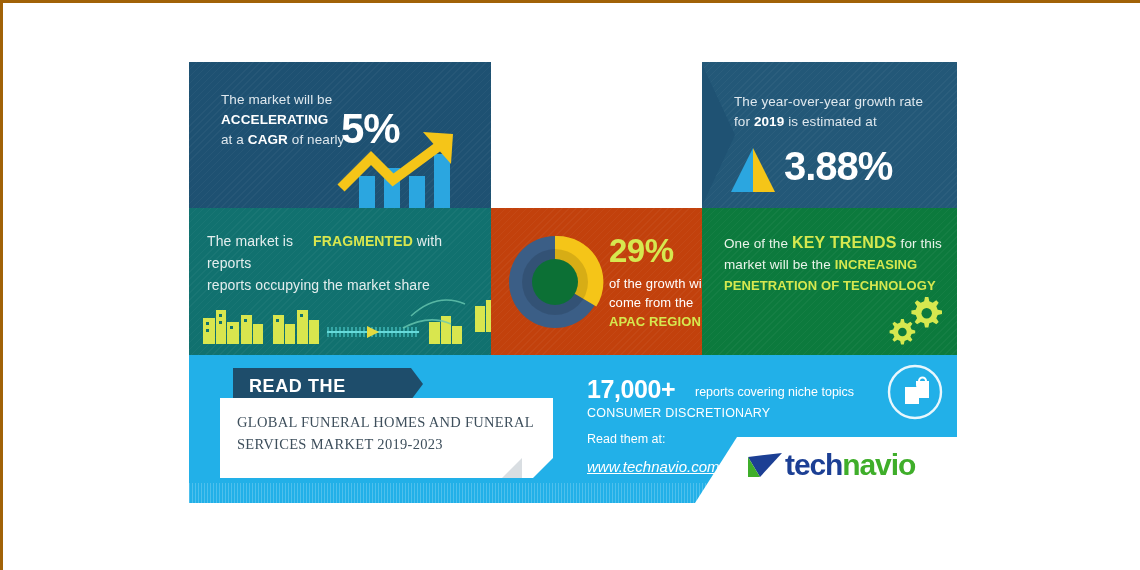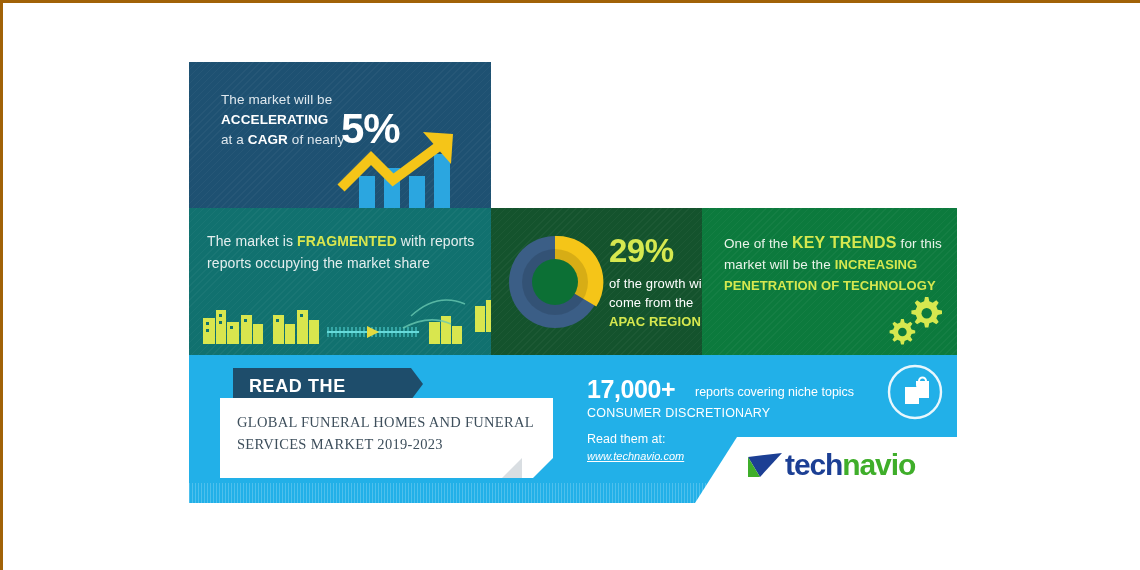--- a/index.html
+++ b/index.html
@@ -67,25 +67,25 @@
   
   #yoy-text{left:32px;top:30px;width:210px;}
   #yoy-num{
     position:absolute;left:82px;top:82px;
     color:#ffffff;font-size:40px;font-weight:bold;letter-spacing:-1px;
   }
   #yoy-tri{position:absolute;left:28px;top:86px;width:46px;height:44px;}
 
   
   #p-frag{left:0;top:146px;width:302px;height:147px;background:#11716f;}
-  #p-apac{left:302px;top:146px;width:211px;height:147px;background:#14532d;}
+  #p-apac{left:302px;top:146px;width:211px;height:147px;background:#c2410c;}
   #p-trend{left:513px;top:146px;width:255px;height:147px;background:#0c7a3d;}
 
   #frag-text{left:18px;top:22px;width:270px;font-size:14px;line-height:22px;color:#e4eeee;}
-  #frag-text .hl{color:#d9e64e;font-weight:bold;}
+  #frag-text .hl{color:#d9e64e;font-weight:bold;margin-left:16px;}
   #frag-art{position:absolute;left:0;top:74px;width:302px;height:73px;}
 
   #apac-art{position:absolute;left:10px;top:20px;width:108px;height:108px;}
   #apac-num{
     position:absolute;left:118px;top:24px;
     color:#d6e84f;font-size:33px;font-weight:bold;letter-spacing:-.5px;
   }
   #apac-text{left:118px;top:66px;width:110px;color:#ffffff;font-size:13px;line-height:19px;}
   #apac-text .hl{color:#d6e84f;font-weight:bold;}
 
@@ -130,21 +130,21 @@
   #stat-sub{
     position:absolute;left:506px;top:30px;color:#ffffff;font-size:12.5px;
   }
   #stat-cat{
     position:absolute;left:398px;top:51px;color:#ffffff;font-size:12.5px;letter-spacing:.2px;
   }
   #read-at{
     position:absolute;left:398px;top:77px;color:#ffffff;font-size:12.5px;text-align:center;
   }
   #site-url{
-    position:absolute;left:398px;top:95px;color:#ffffff;font-size:11px;
+    position:absolute;left:398px;top:103px;color:#ffffff;font-size:15px;
     font-style:italic;text-decoration:underline;
   }
   #bag-badge{position:absolute;left:697px;top:8px;width:58px;height:58px;}
 
   #logo-banner{
     position:absolute;left:506px;top:82px;width:262px;height:66px;background:#ffffff;
     clip-path:polygon(42px 0,262px 0,262px 66px,0 66px);
   }
   #logo{position:absolute;left:557px;top:96px;width:200px;height:36px;}
   #logo-text{
@@ -171,20 +171,33 @@
       <rect x="22" y="44" width="16" height="32" fill="#2ba6e0"></rect>
       <rect x="47" y="36" width="16" height="40" fill="#2ba6e0"></rect>
       <rect x="72" y="44" width="16" height="32" fill="#2ba6e0"></rect>
       <rect x="97" y="22" width="16" height="54" fill="#2ba6e0"></rect>
       <path d="M4 56 L34 26 L56 48 L102 14" stroke="#f5c518" stroke-width="10" fill="none" stroke-linejoin="miter"></path>
       <path d="M86 0 L116 2 L114 32 Z" fill="#f5c518"></path>
     </svg>
   </div>
 
 
+  <div class="panel" id="p-yoy">
+    <div class="hatch"></div>
+    <div class="chev"></div>
+    <div class="txt" id="yoy-text">
+      <span>The year-over-year growth rate</span><br>
+      <span>for </span><b>2019</b><span> is estimated at</span>
+    </div>
+    <svg id="yoy-tri" viewBox="0 0 46 44">
+      <path d="M23 0 L1 44 L23 44 Z" fill="#2ba6e0"></path>
+      <path d="M23 0 L45 44 L23 44 Z" fill="#f5c518"></path>
+    </svg>
+    <div id="yoy-num">3.88%</div>
+  </div>
 
   <div class="panel" id="p-frag">
     <div class="hatch"></div>
     <div class="txt" id="frag-text">
       <span>The market is </span><span class="hl">FRAGMENTED</span><span> with reports</span><br>
       <span>reports occupying the market share</span>
     </div>
     <svg id="frag-art" viewBox="0 0 302 73">
       <g fill="#d9e64e">
 

